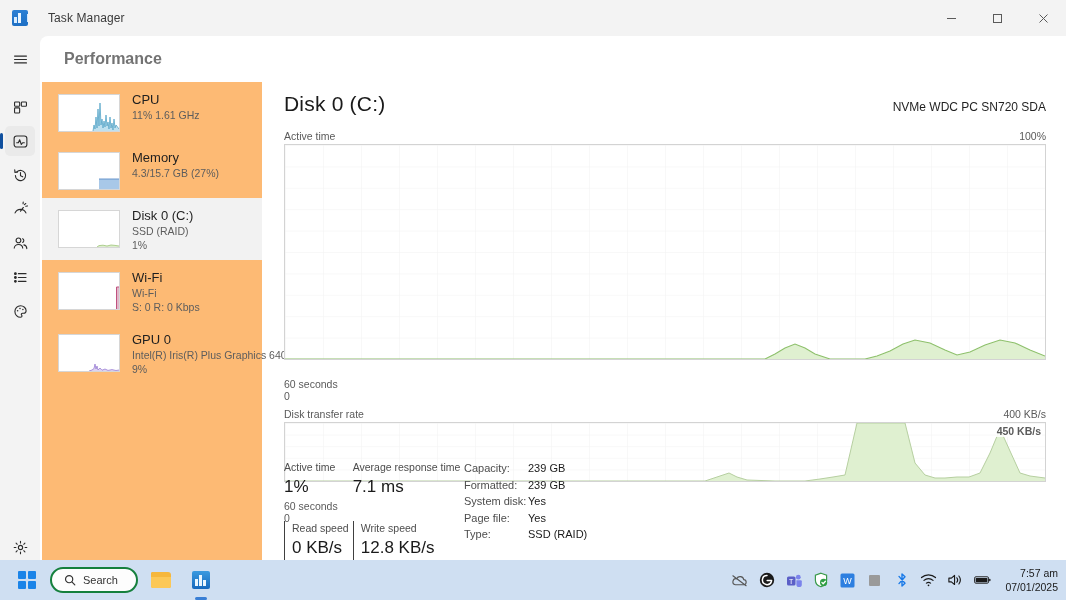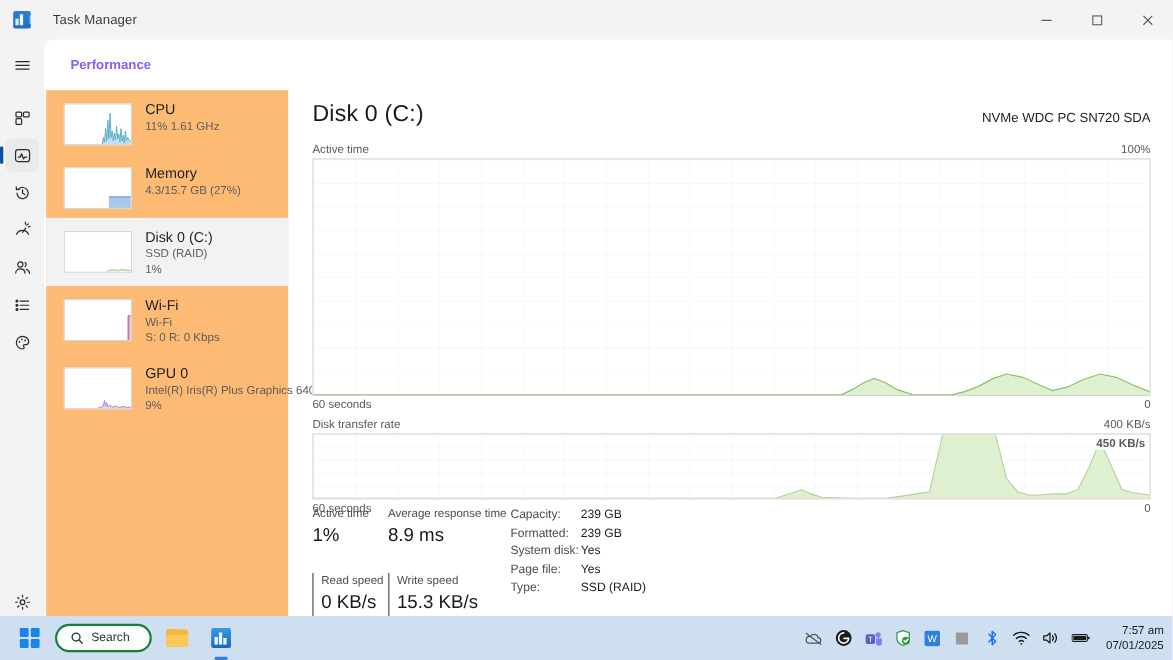--- a/index.html
+++ b/index.html
@@ -30,21 +30,21 @@
   .rail-item.sel .railbox { position:absolute; left:5px; top:2px; width:30px; height:30px; background:#eaeaea; border-radius:5px; }
   .rail-item.sel::before { content:""; position:absolute; left:0px; top:9px; width:3px; height:16px; background:#0f4f9e; border-radius:2px; }
   .rail-item svg, .rail-item .railbox { position:relative; z-index:2; }
   .rail-gap-1 { height:14px; }
   .rail-settings { position:absolute; left:0; bottom:36px; }
 
   
   .card { position:absolute; left:40px; top:36px; width:1026px; height:528px; background:#ffffff;
     border-top-left-radius:8px; }
   .card-header { height:46px; display:flex; align-items:center; position:relative; }
-  .page-title { margin-left:24px; font-size:12px; font-weight:bold; color:#8b5cf6; }
+  .page-title { margin-left:24px; font-size:16px; font-weight:bold; color:#737373; }
   .hdr-right { position:absolute; right:6px; top:0; height:46px; display:flex; align-items:center; }
   .run-task { display:flex; align-items:center; gap:8px; height:30px; padding:0 10px; border-radius:4px; cursor:default; }
   .run-task span { font-size:12px; color:#1a1a1a; }
   .hdr-sep { width:1px; height:20px; background:#e0e0e0; margin:0 6px; }
   .more-btn { width:32px; height:30px; display:flex; align-items:center; justify-content:center; border-radius:4px; }
 
   
   .devlist { position:absolute; left:42px; top:82px; width:220px; height:482px; background:#fdba74; }
   .dev { position:relative; display:flex; gap:12px; padding:10px 0 10px 16px; height:58px; cursor:default; }
   .dev.selected { background:#f2f2f2; }
@@ -56,21 +56,21 @@
 
   
   .main { position:absolute; left:268px; top:82px; width:798px; height:482px; }
   .main-title { font-size:21px; color:#1a1a1a; font-weight:normal; margin-left:16px; margin-top:10px; letter-spacing:.2px;}
   .main-model { position:absolute; right:20px; top:18px; font-size:12px; color:#1f1f1f; }
 
   .g-caption { display:flex; justify-content:space-between; font-size:10.5px; color:#5a5a5a; margin:0 20px 2px 16px; }
   .graph { position:relative; margin:0 20px 0 16px; height:216px; border:1px solid #d3d3d3; background:#fff; overflow:hidden; }
   .graph.small { height:60px; }
   .graph svg { display:block; width:100%; height:100%; }
-  .g-foot { display:flex; justify-content:space-between; font-size:10.5px; color:#5a5a5a; margin:2px 20px 0 16px; }
+  .g-foot { display:flex; justify-content:space-between; font-size:10.5px; color:#5a5a5a; margin:18px 20px 0 16px;flex-direction:column; }
   .g-inlabel { position:absolute; right:3px; top:2px; font-size:10.5px; color:#5a5a5a; background:rgba(255,255,255,.85); padding:0 1px;font-weight:bold;}
 
   
   .stats { position:absolute; left:284px; top:460px; width:780px; display:flex; gap:0; }
   .stats-left { width:180px; }
   .st-row { display:flex; }
   .st-block { }
   .st-label { font-size:10.5px; color:#4d4d4d; line-height:15px; }
   .st-value { font-size:17px; color:#1a1a1a; line-height:24px; font-weight:normal; }
   .st-mid { display:flex; gap:0; margin-top:6px; }
@@ -330,31 +330,31 @@
 
   <div class="stats">
     <div class="stats-left">
       <div class="st-row">
         <div class="st-block st-col-a">
           <div class="st-label">Active time</div>
           <div class="st-value">1%</div>
         </div>
         <div class="st-block st-col-b">
           <div class="st-label">Average response time</div>
-          <div class="st-value">8.9 ms</div>
+          <div class="st-value">7.1 ms</div>
         </div>
       </div>
       <div class="st-mid">
         <div class="st-block st-bar st-col-a">
           <div class="st-label">Read speed</div>
           <div class="st-value">0 KB/s</div>
         </div>
         <div class="st-block st-bar st-col-b">
           <div class="st-label">Write speed</div>
-          <div class="st-value">15.3 KB/s</div>
+          <div class="st-value">12.8 KB/s</div>
         </div>
       </div>
     </div>
 
     <div class="specs">
       <div class="spec-row">
         <span class="spec-key">Capacity:</span>
         <span class="spec-val">239 GB</span>
       </div>
       <div class="spec-row">

